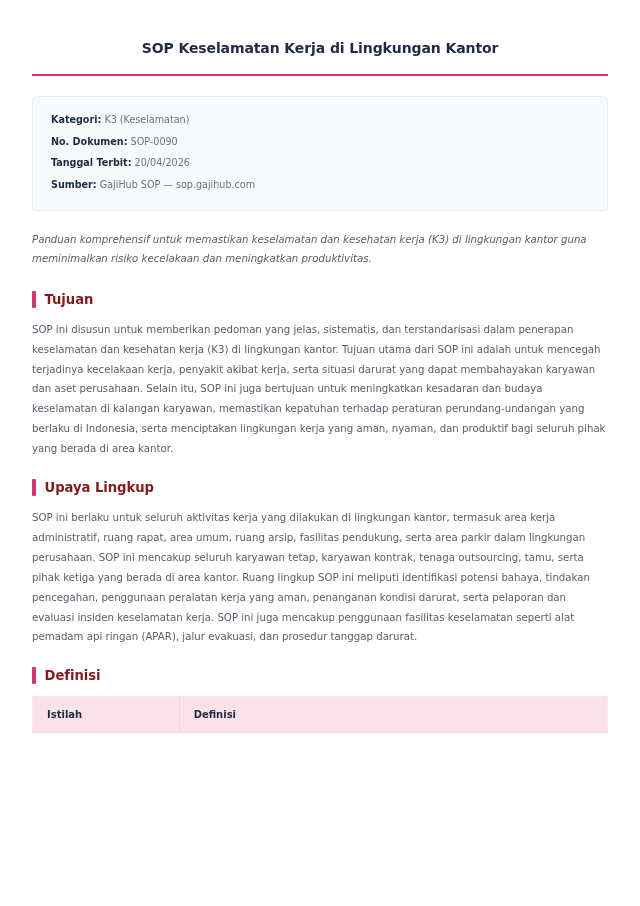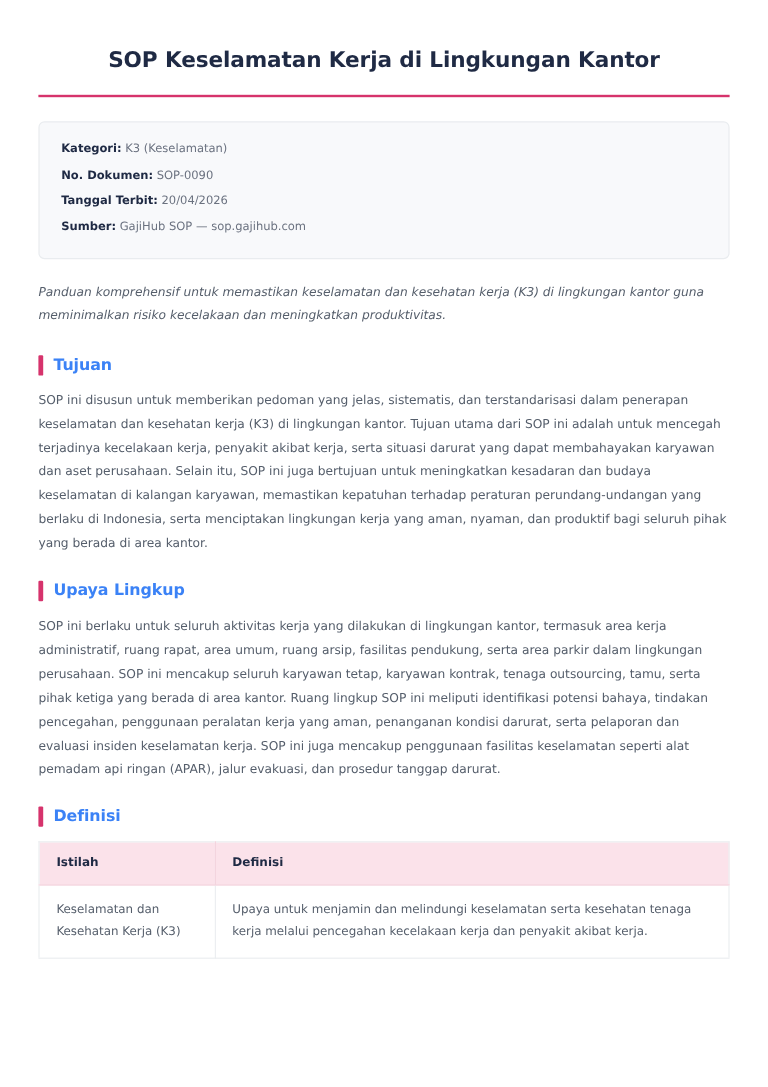--- a/index.html
+++ b/index.html
@@ -22,21 +22,21 @@
     min-height: 906px;
     padding: 40px 32px 24px 32px;
     background: #ffffff;
   }
 
   
   .doc-title {
     margin: 0;
     padding: 0 0 16px 0;
     text-align: center;
-    font-size: 18px;
+    font-size: 14px;
     font-weight: 700;
     letter-spacing: -0.1px;
     color: #1f2a44;
     line-height: 1.25;
   }
   .title-rule {
     height: 2px;
     width: 100%;
     background: #d6336c;
     margin: 0 0 20px 0;
@@ -88,21 +88,21 @@
     height: 17px;
     background: #d6336c;
     border-radius: 1px;
     margin-right: 9px;
     flex: 0 0 auto;
   }
   .section-title {
     margin: 0;
     font-size: 13.2px;
     font-weight: 700;
-    color: #3b82f6;
+    color: #7f1d1d;
     letter-spacing: -0.05px;
     line-height: 1;
   }
   .section-body {
     font-size: 10.2px;
     line-height: 1.95;
     color: #555e6b;
     margin: 0;
     text-align: left;
   }
@@ -195,21 +195,17 @@
     </div>
 
     <table class="def-table">
       <thead>
         <tr>
           <th class="col-term">Istilah</th>
           <th class="col-def">Definisi</th>
         </tr>
       </thead>
       <tbody>
-        <tr>
-          <td class="col-term td-term">Keselamatan dan Kesehatan Kerja (K3)</td>
-          <td class="col-def">Upaya untuk menjamin dan melindungi keselamatan serta kesehatan tenaga kerja melalui pencegahan kecelakaan kerja dan penyakit akibat kerja.</td>
-        </tr>
       </tbody>
     </table>
   </div>
 
 </div>
 
 </body></html>

